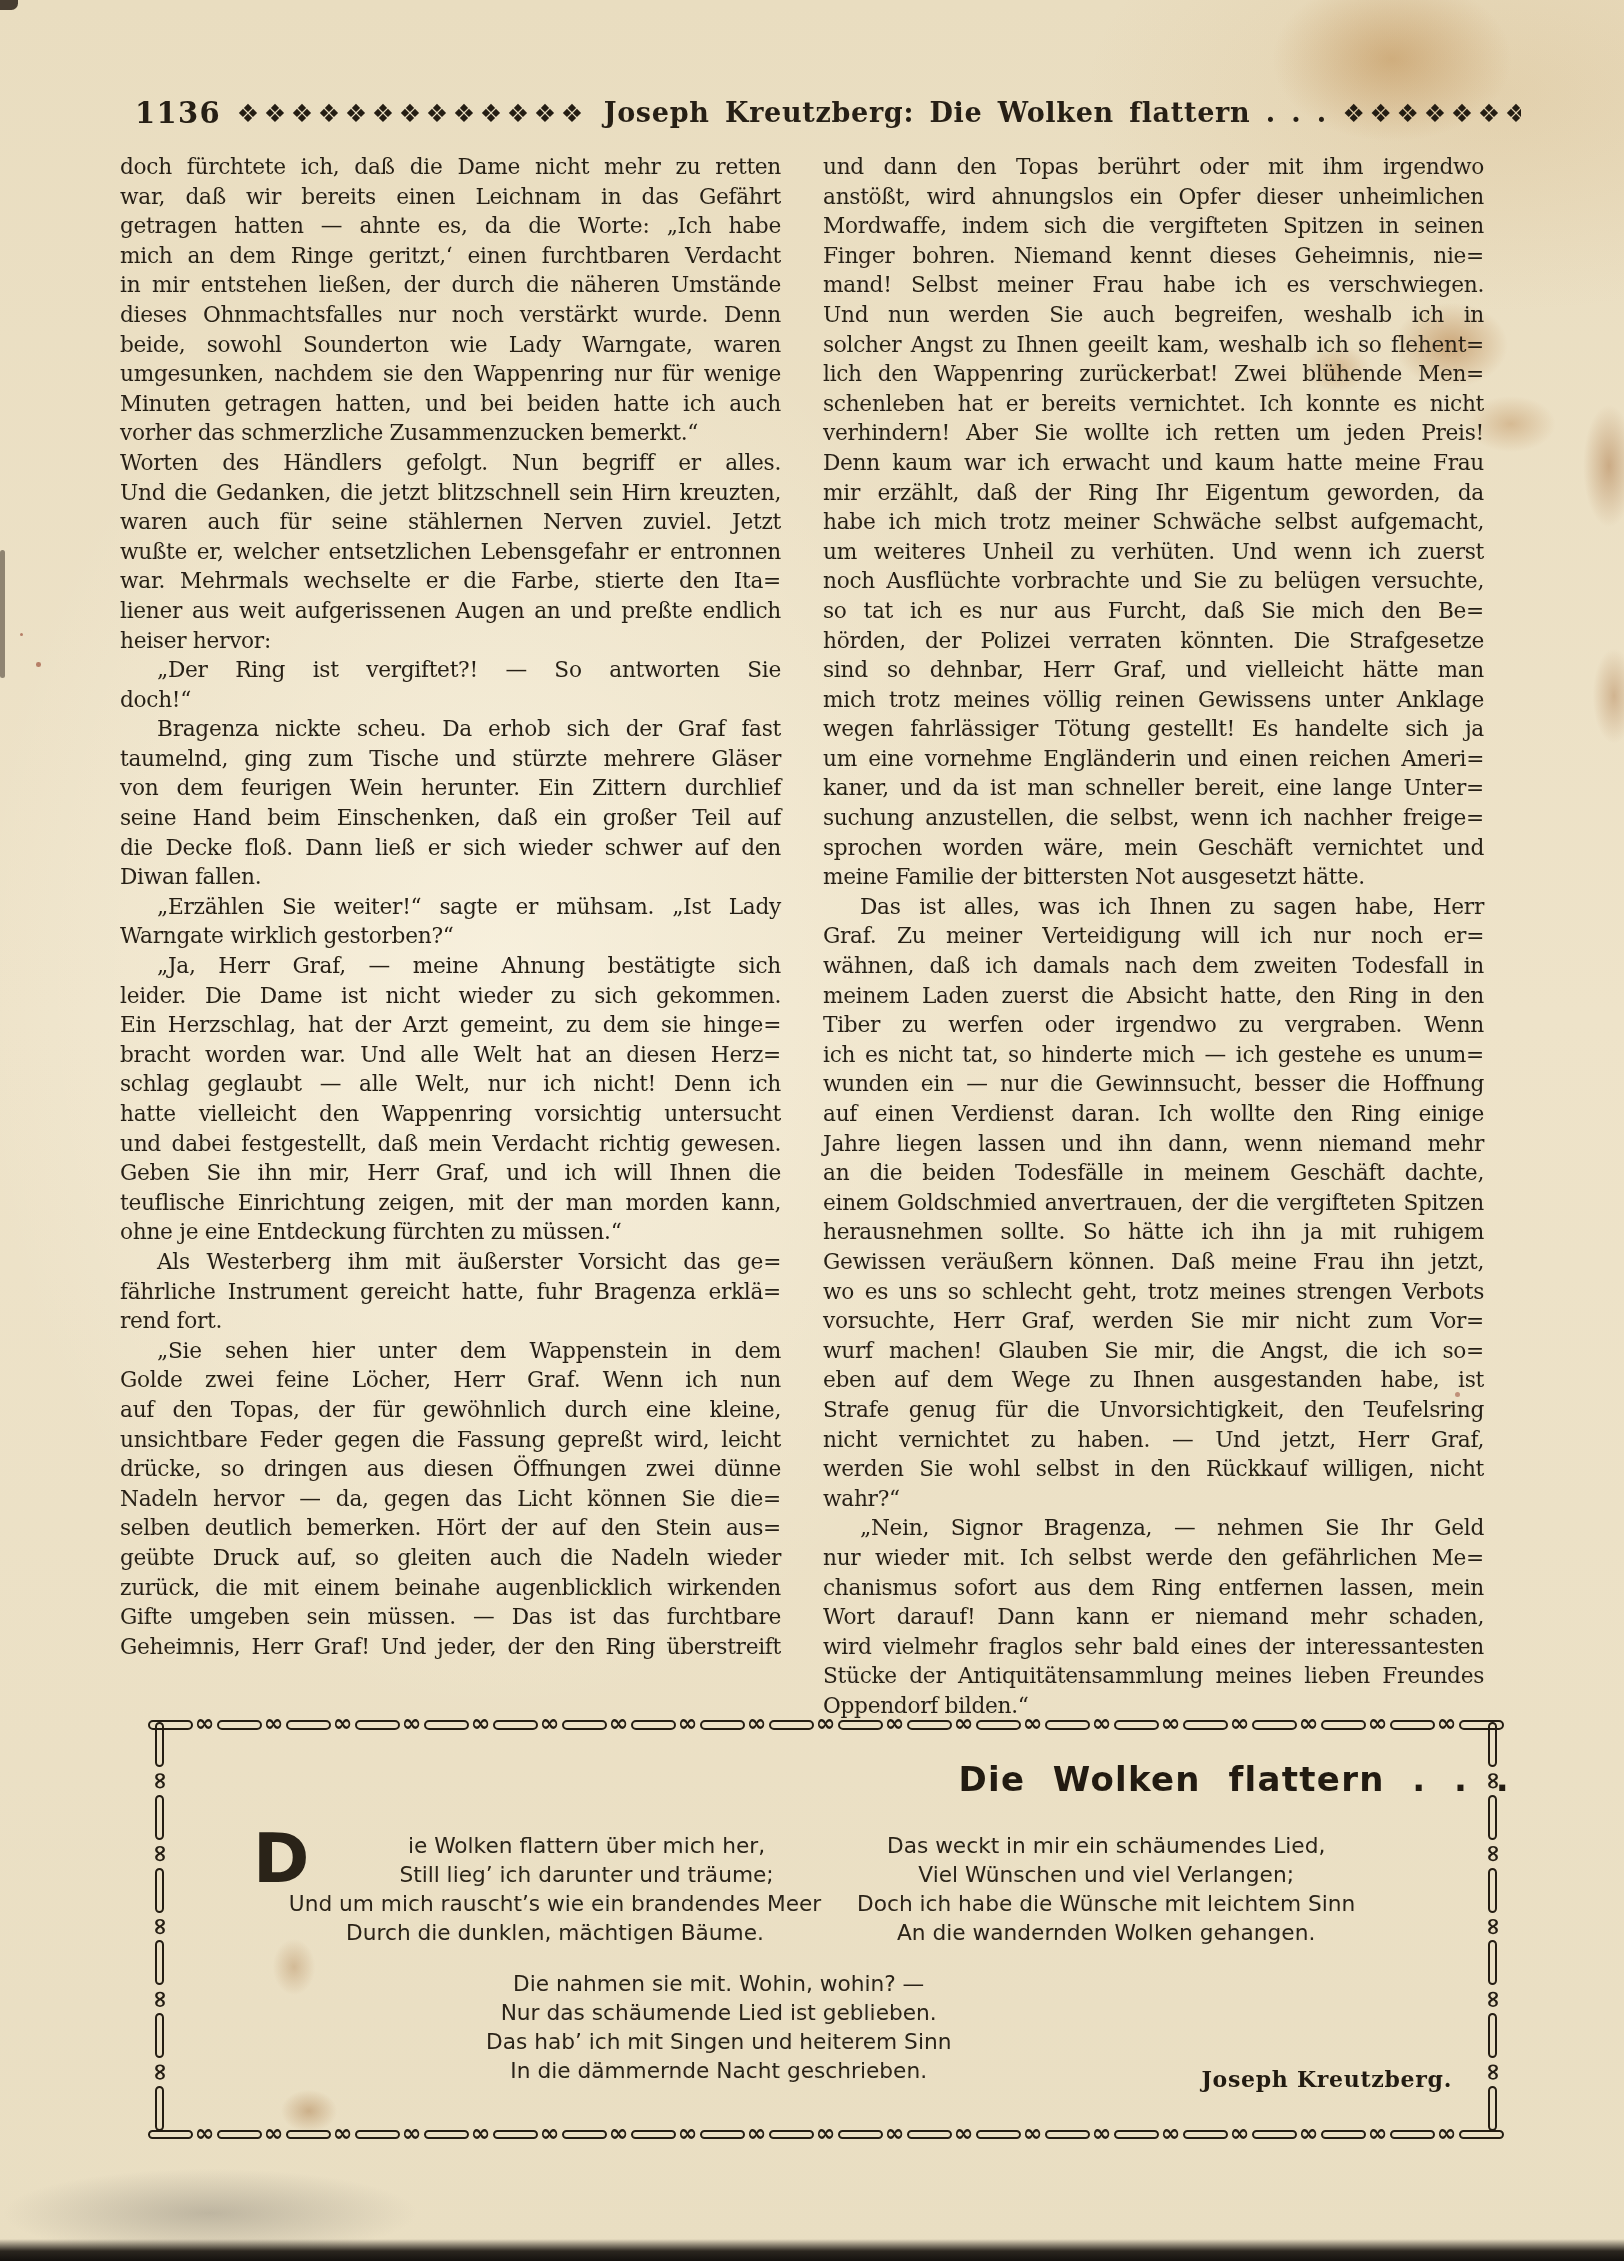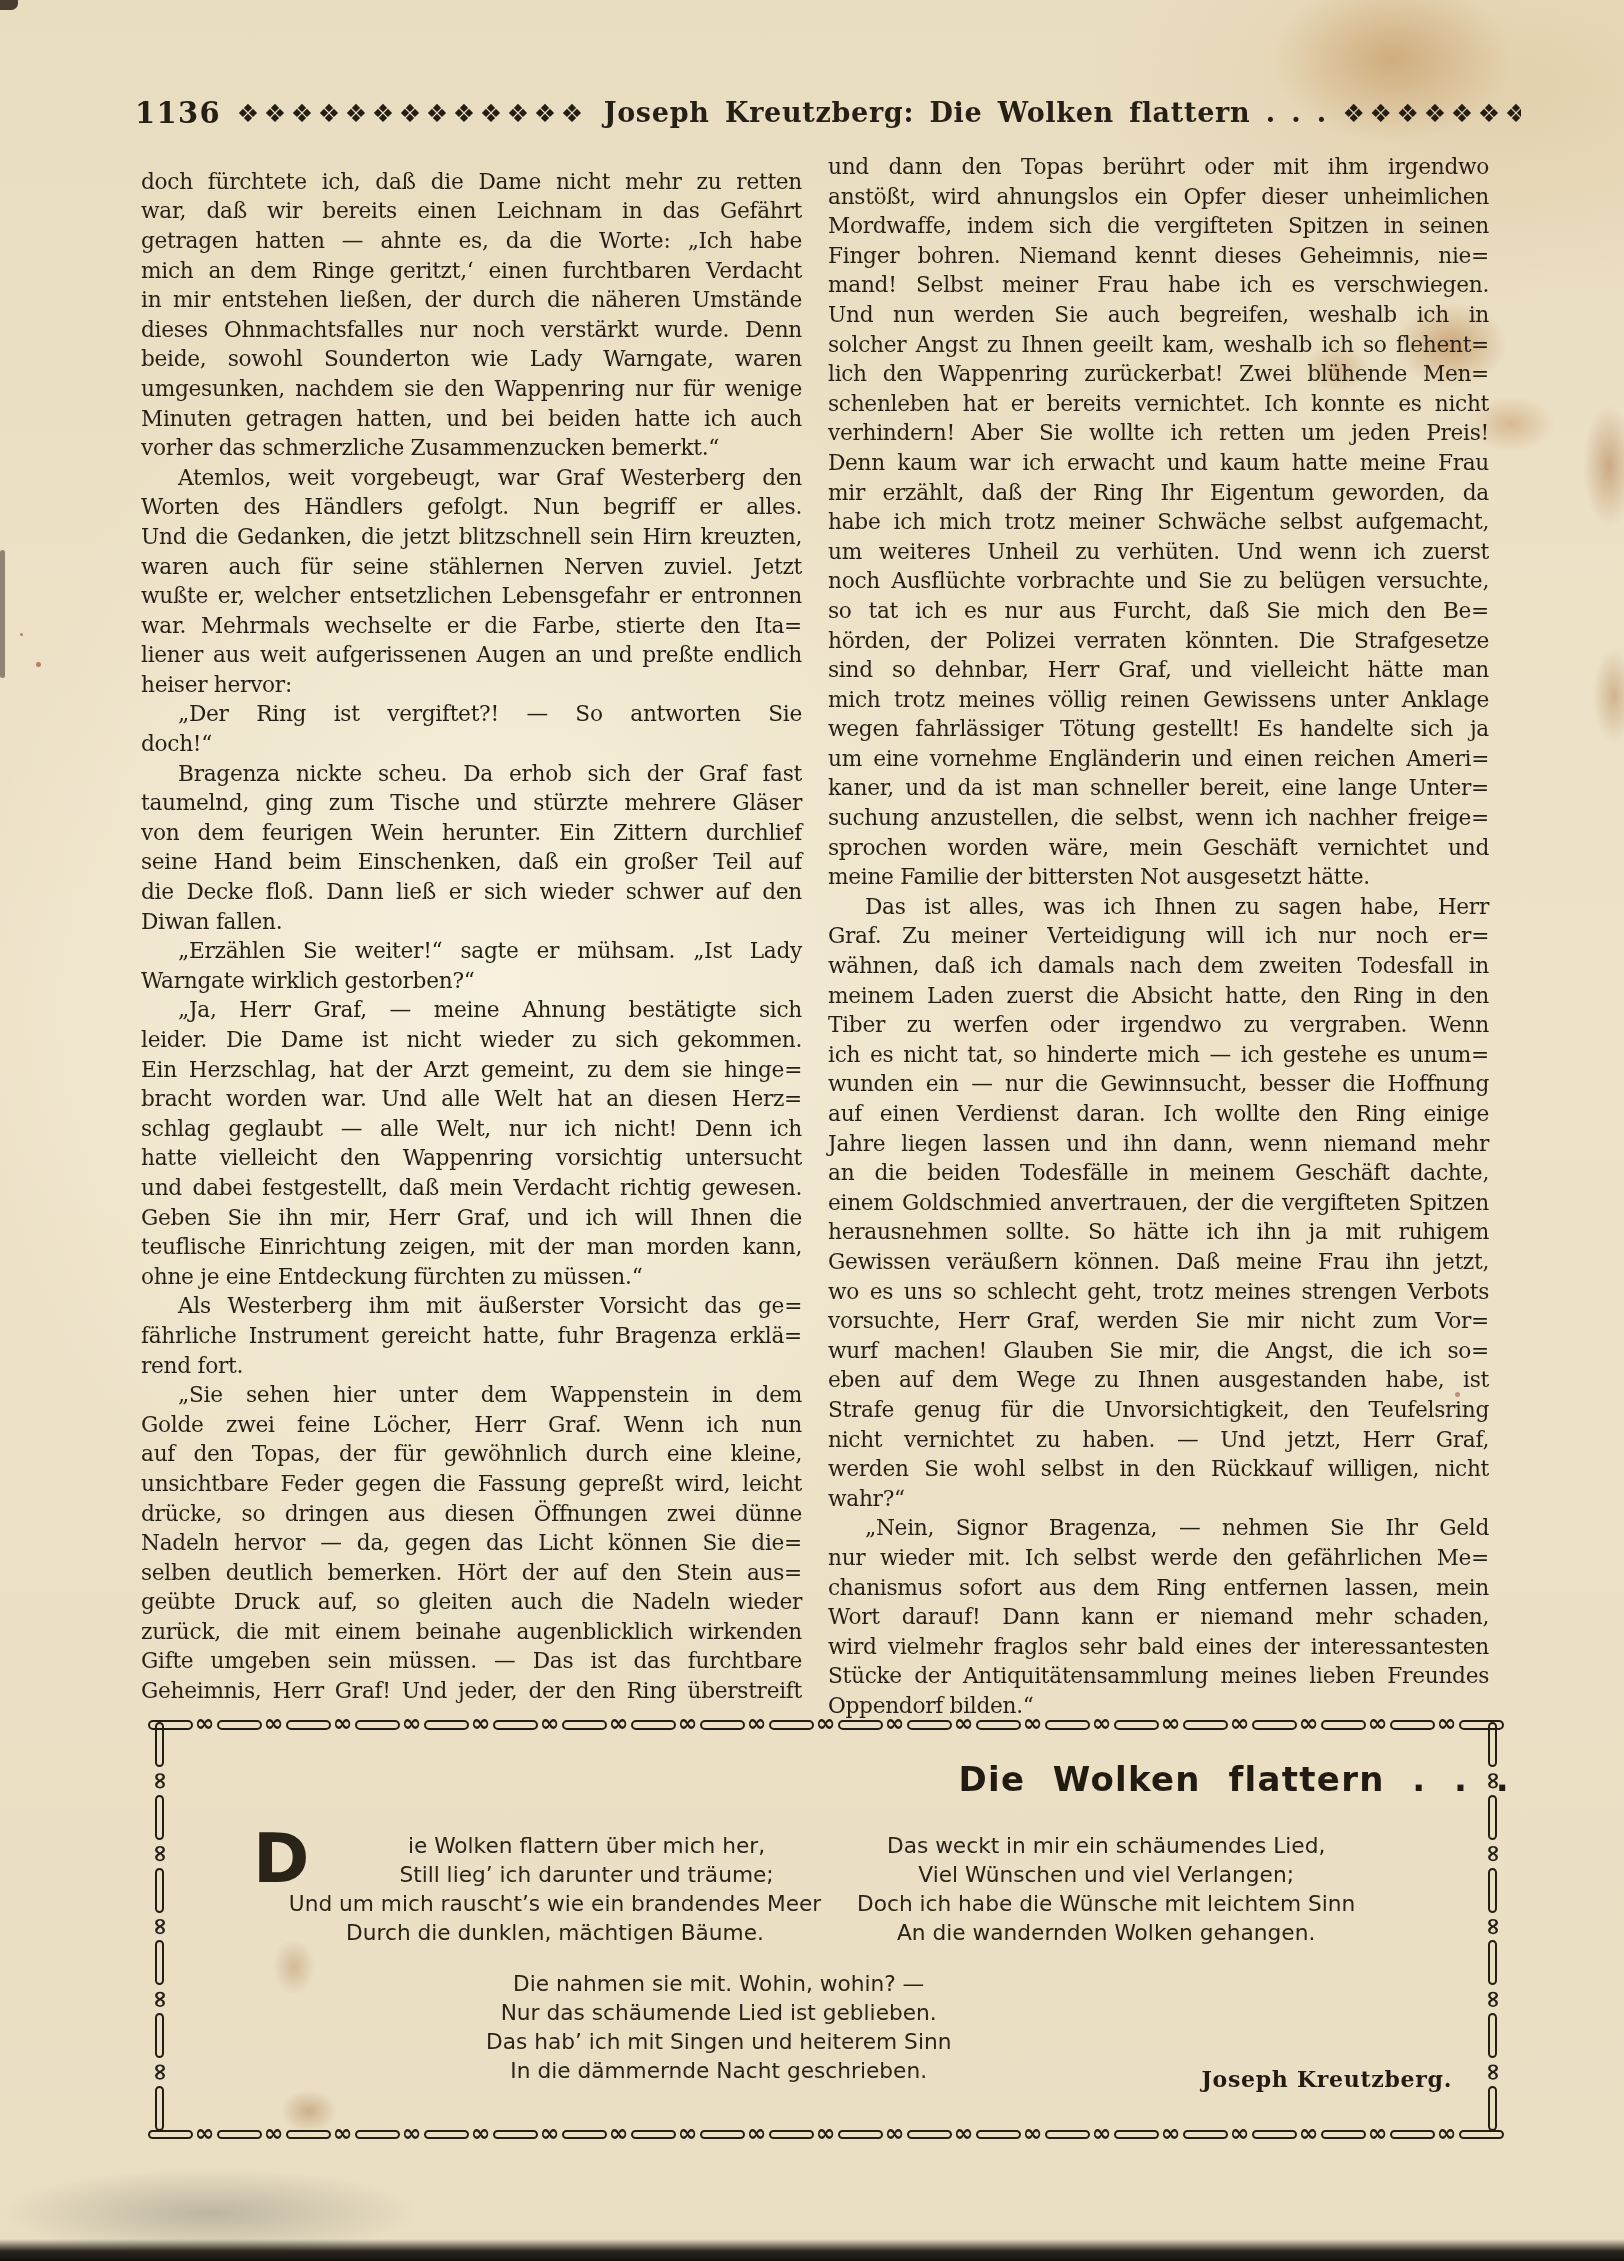--- a/index.html
+++ b/index.html
@@ -22,21 +22,21 @@
       linear-gradient(#e9ddc0,#eee3c9 45%,#e9dec2);
   }
   
   .masthead{position:absolute;left:135px;top:92px;width:1386px;height:41px;
     display:flex;align-items:center;gap:15.8px;white-space:nowrap;overflow:hidden;}
   .pagenum{font-size:29px;font-weight:bold;letter-spacing:1.3px;}
   .orn{font-family:"DejaVu Sans",sans-serif;font-size:25px;letter-spacing:4.6px;
     color:#241d13;line-height:1;transform:translateY(1.3px);}
   .running-title{font-size:27px;font-weight:bold;letter-spacing:0.7px;word-spacing:5.3px;}
   
-  .columns{position:absolute;left:141px;top:152px;width:1373px;display:flex;gap:26px;align-items:center;}
+  .columns{position:absolute;left:120px;top:152px;width:1373px;display:flex;gap:42px;}
   .col{width:661px;font-size:21.7px;line-height:29.6px;letter-spacing:-0.3px;}
   .line{text-align:justify;text-align-last:justify;height:29.6px;}
   .line.e{text-align-last:left;}
   .line.p{padding-left:37px;}
   
   .poembox{position:absolute;left:141px;top:1708px;width:1369px;height:437px;}
   .chain{position:absolute;display:flex;align-items:center;justify-content:space-between;height:23.6px;}
   .chain.v{transform:rotate(90deg);transform-origin:left top;}
   .pill{flex:none;width:41px;height:5.3px;border:2px solid #241d13;border-radius:5.3px;}
   .inf{flex:none;font-family:"DejaVu Sans",sans-serif;font-weight:bold;font-size:23.6px;
@@ -81,21 +81,20 @@
         <div class="line">doch fürchtete ich, daß die Dame nicht mehr zu retten</div>
         <div class="line">war, daß wir bereits einen Leichnam in das Gefährt</div>
         <div class="line">getragen hatten — ahnte es, da die Worte: „Ich habe</div>
         <div class="line">mich an dem Ringe geritzt,‘ einen furchtbaren Verdacht</div>
         <div class="line">in mir entstehen ließen, der durch die näheren Umstände</div>
         <div class="line">dieses Ohnmachtsfalles nur noch verstärkt wurde.  Denn</div>
         <div class="line">beide, sowohl Sounderton wie Lady Warngate, waren</div>
         <div class="line">umgesunken, nachdem sie den Wappenring nur für wenige</div>
         <div class="line">Minuten getragen hatten, und bei beiden hatte ich auch</div>
         <div class="line e">vorher das schmerzliche Zusammenzucken bemerkt.“</div>
-        <div class="line p">Atemlos, weit vorgebeugt, war Graf Westerberg den</div>
         <div class="line">Worten des Händlers gefolgt.  Nun begriff er alles.</div>
         <div class="line">Und die Gedanken, die jetzt blitzschnell sein Hirn kreuzten,</div>
         <div class="line">waren auch für seine stählernen Nerven zuviel.  Jetzt</div>
         <div class="line">wußte er, welcher entsetzlichen Lebensgefahr er entronnen</div>
         <div class="line">war.  Mehrmals wechselte er die Farbe, stierte den Ita=</div>
         <div class="line">liener aus weit aufgerissenen Augen an und preßte endlich</div>
         <div class="line e">heiser hervor:</div>
         <div class="line p">„Der Ring ist vergiftet?! — So antworten Sie</div>
         <div class="line e">doch!“</div>
         <div class="line p">Bragenza nickte scheu.  Da erhob sich der Graf fast</div>

